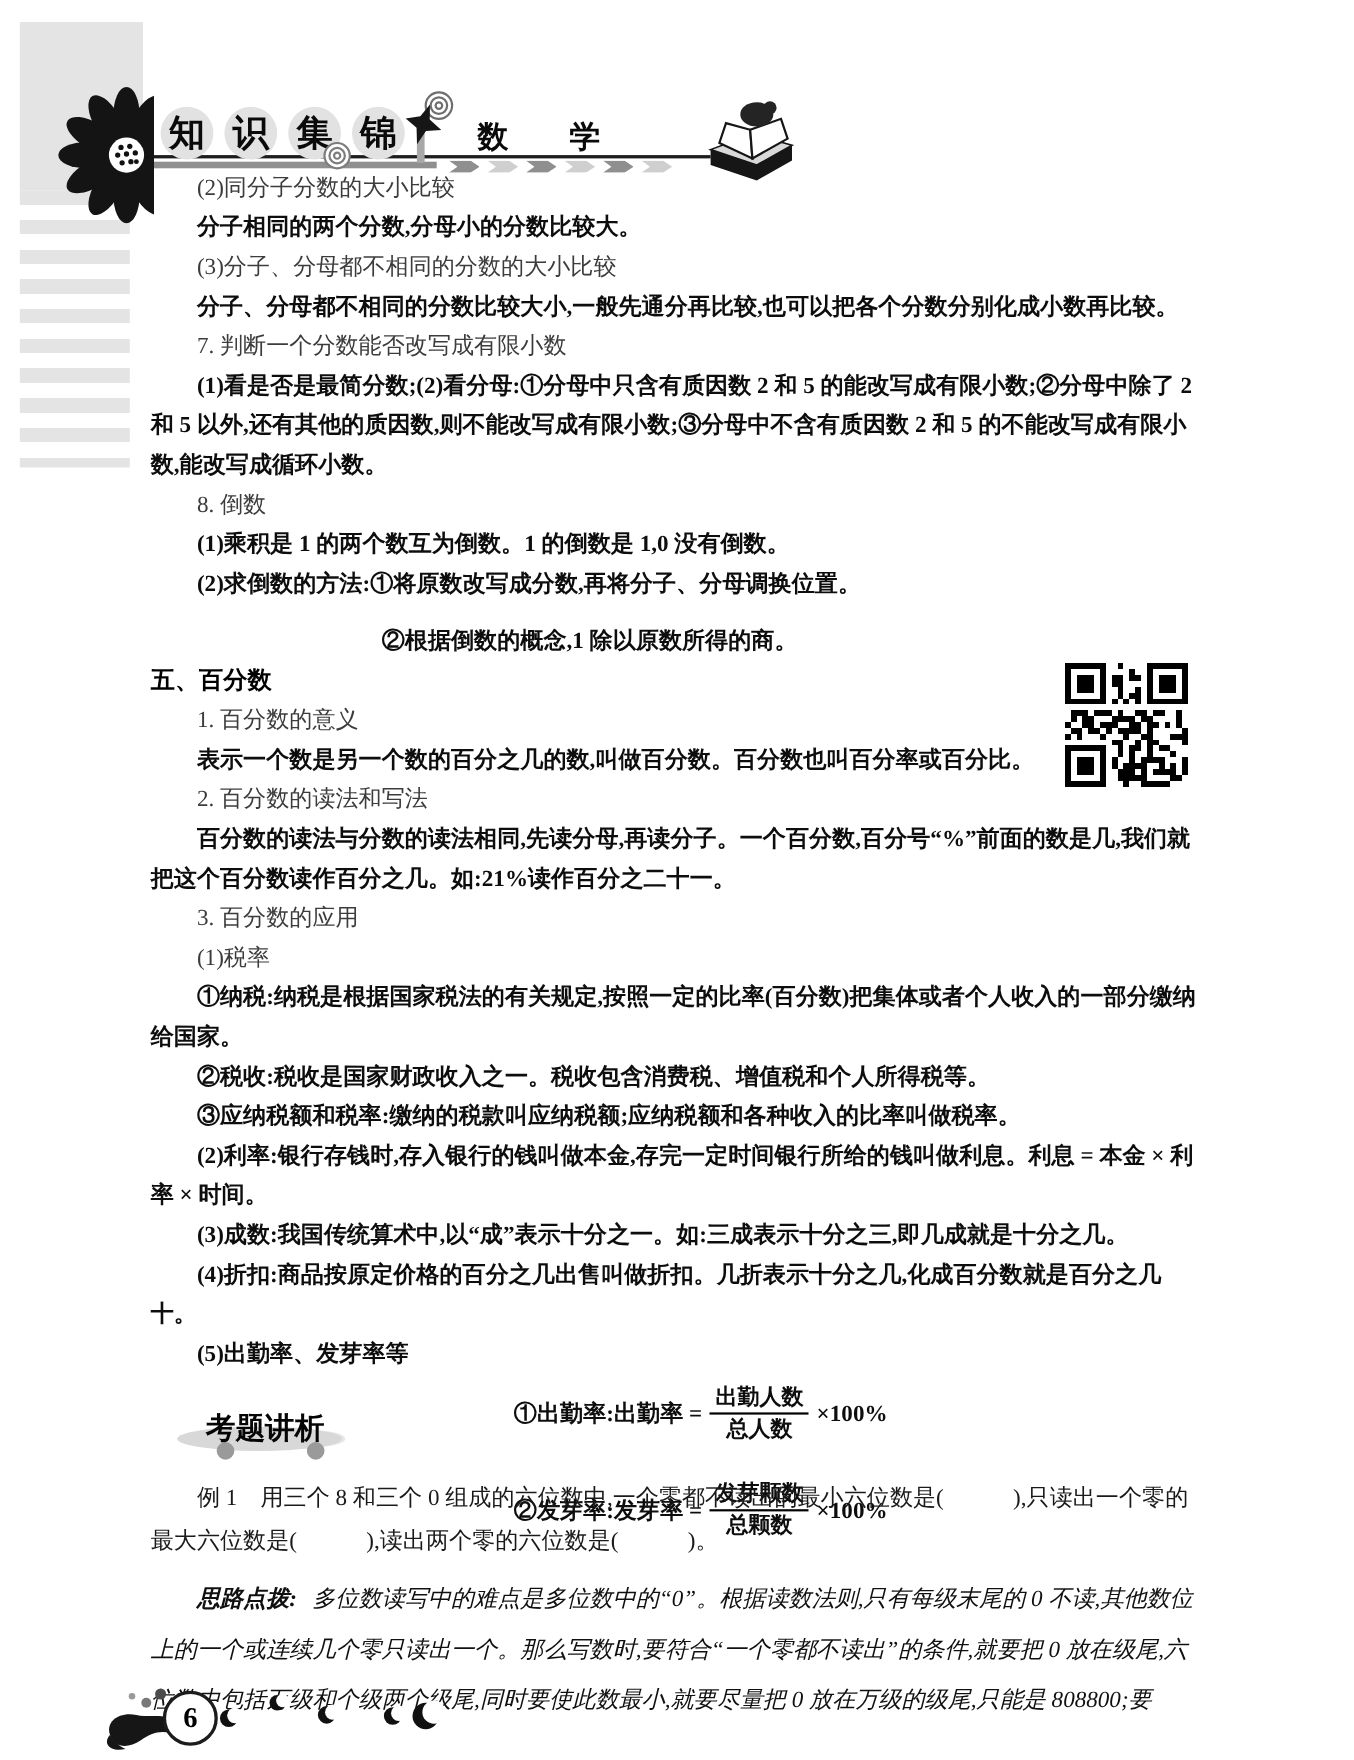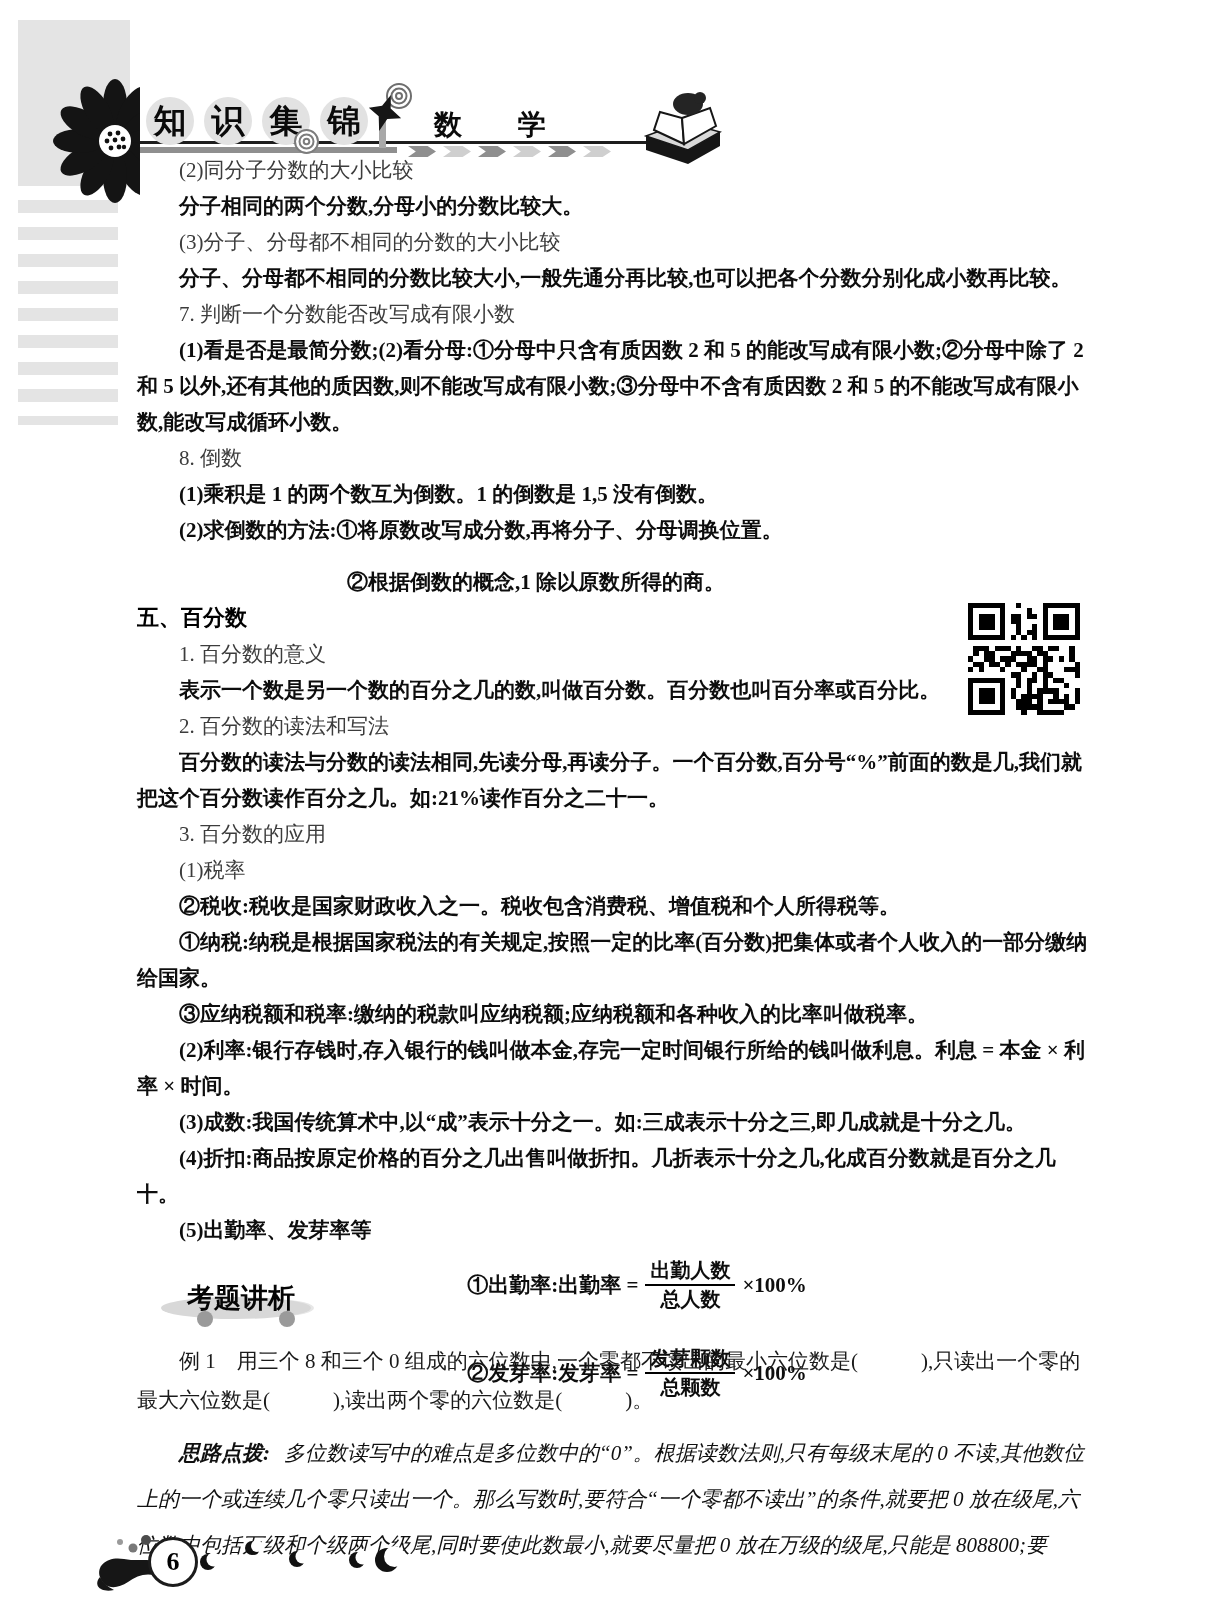--- a/index.html
+++ b/index.html
@@ -159,32 +159,32 @@
   </svg>
 
   <div id="main-text">
     <div class="line light" style="text-indent: 2em;">(2)同分子分数的大小比较</div>
       <div class="line bold" style="text-indent: 2em;">分子相同的两个分数,分母小的分数比较大。</div>
       <div class="line light" style="text-indent: 2em;">(3)分子、分母都不相同的分数的大小比较</div>
       <div class="line bold" style="text-indent: 2em;">分子、分母都不相同的分数比较大小,一般先通分再比较,也可以把各个分数分别化成小数再比较。</div>
       <div class="line light" style="text-indent: 2em;">7. 判断一个分数能否改写成有限小数</div>
       <div class="line bold" style="text-indent: 2em;">(1)看是否是最简分数;(2)看分母:①分母中只含有质因数 2 和 5 的能改写成有限小数;②分母中除了 2 和 5 以外,还有其他的质因数,则不能改写成有限小数;③分母中不含有质因数 2 和 5 的不能改写成有限小数,能改写成循环小数。</div>
       <div class="line light" style="text-indent: 2em;">8. 倒数</div>
-      <div class="line bold" style="text-indent: 2em;">(1)乘积是 1 的两个数互为倒数。1 的倒数是 1,5 没有倒数。</div>
+      <div class="line bold" style="text-indent: 2em;">(1)乘积是 1 的两个数互为倒数。1 的倒数是 1,0 没有倒数。</div>
       <div class="line bold" style="text-indent: 2em;">(2)求倒数的方法:①将原数改写成分数,再将分子、分母调换位置。</div>
       <div class="line bold" style="text-indent: 10em; margin-top: 16px;">②根据倒数的概念,1 除以原数所得的商。</div>
       <div class="line heading" style="text-indent: 0em;">五、百分数</div>
       <div class="line light" style="text-indent: 2em;">1. 百分数的意义</div>
       <div class="line bold" style="text-indent: 2em;">表示一个数是另一个数的百分之几的数,叫做百分数。百分数也叫百分率或百分比。</div>
       <div class="line light" style="text-indent: 2em;">2. 百分数的读法和写法</div>
       <div class="line bold" style="text-indent: 2em;">百分数的读法与分数的读法相同,先读分母,再读分子。一个百分数,百分号“%”前面的数是几,我们就把这个百分数读作百分之几。如:21%读作百分之二十一。</div>
       <div class="line light" style="text-indent: 2em;">3. 百分数的应用</div>
       <div class="line light" style="text-indent: 2em;">(1)税率</div>
+      <div class="line bold" style="text-indent: 2em;">①纳税:纳税是根据国家税法的有关规定,按照一定的比率(百分数)把集体或者个人收入的一部分缴纳给国家。</div>
       <div class="line bold" style="text-indent: 2em;">②税收:税收是国家财政收入之一。税收包含消费税、增值税和个人所得税等。</div>
-      <div class="line bold" style="text-indent: 2em;">①纳税:纳税是根据国家税法的有关规定,按照一定的比率(百分数)把集体或者个人收入的一部分缴纳给国家。</div>
       <div class="line bold" style="text-indent: 2em;">③应纳税额和税率:缴纳的税款叫应纳税额;应纳税额和各种收入的比率叫做税率。</div>
       <div class="line bold" style="text-indent: 2em;">(2)利率:银行存钱时,存入银行的钱叫做本金,存完一定时间银行所给的钱叫做利息。利息 = 本金 × 利率 × 时间。</div>
       <div class="line bold" style="text-indent: 2em;">(3)成数:我国传统算术中,以“成”表示十分之一。如:三成表示十分之三,即几成就是十分之几。</div>
       <div class="line bold" style="text-indent: 2em;">(4)折扣:商品按原定价格的百分之几出售叫做折扣。几折表示十分之几,化成百分数就是百分之几十。</div>
       <div class="line bold" style="text-indent: 2em;">(5)出勤率、发芽率等</div>
       <div class="formula-row" id="formula-row">
       <span class="fgroup">
         <span class="ftext">①出勤率:出勤率 =</span>
         <span class="frac">
           <span class="num">出勤人数</span>

